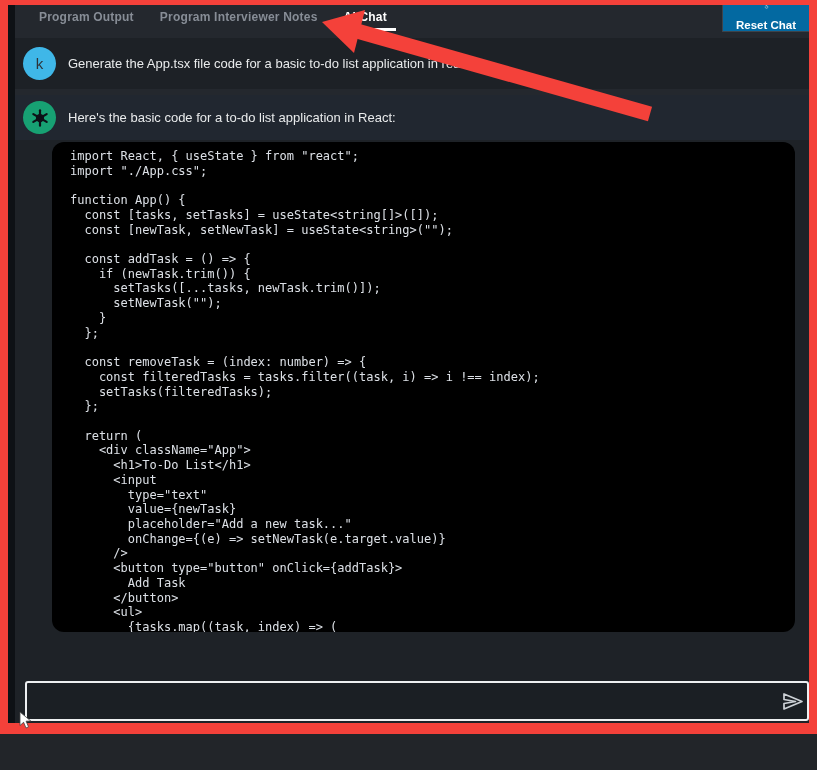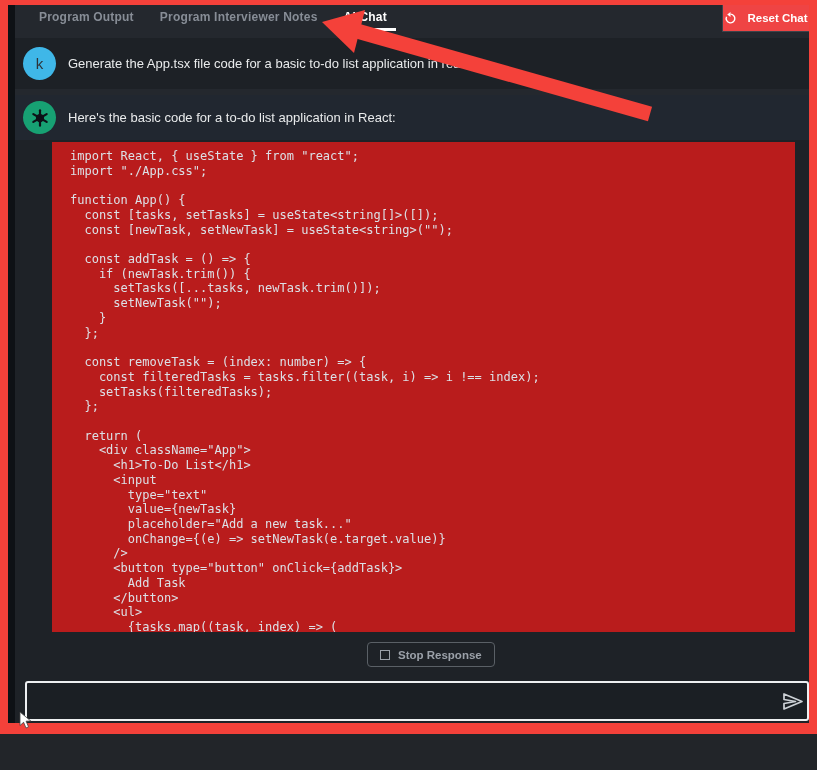--- a/index.html
+++ b/index.html
@@ -15,37 +15,37 @@
 
   
   #tabbar { position:absolute; left:15px; top:5px; right:8px; height:26px;
     display:flex; align-items:stretch; padding-left:15px; background:#24282e;text-align:right; }
   .tab { display:flex; align-items:center; padding:0 9px; margin-right:8px;
     font-size:12px; font-weight:bold; color:#878d96; letter-spacing:.2px;
     border-bottom:3px solid transparent; cursor:pointer; white-space:nowrap; }
   .tab.active { color:#ffffff; border-bottom-color:#ffffff; }
   #reset-chat { position:absolute; top:5px; right:8px; width:87px; height:27px;
     display:flex; align-items:center; justify-content:center; gap:10px;
-    background:#ef4444; border-left:1px solid #3e434a; border-bottom:1px solid #3e434a;
-    color:#fff; font-size:11.5px; font-weight:bold; cursor:pointer; }
+    background:#0369a1; border-left:1px solid #3e434a; border-bottom:1px solid #3e434a;
+    color:#fff; font-size:11.5px; font-weight:bold; cursor:pointer;flex-direction:column; }
 
   
   .msg-row { position:absolute; left:15px; width:794px; display:flex; align-items:center; padding-left:8px; }
   #user-row { top:38px; height:51px; background:#1d2126; }
   #gpt-row  { top:95px; height:45px; background:#212730; }
   #content-band { position:absolute; left:15px; top:140px; width:794px; height:583px; background:#1e2227; }
   .avatar { width:33px; height:33px; border-radius:50%; flex:0 0 33px;
     display:flex; align-items:center; justify-content:center; }
   #user-avatar { background:#3fb7e8; color:#2e3338; font-size:15px; }
   #gpt-avatar  { background:#17a173; }
   .msg-text { margin-left:12px; color:#e9ebec; font-size:13px; }
 
   
   #code-block { position:absolute; left:52px; top:142px; width:743px; height:490px;
-    background:#b91c1c; border-radius:0; overflow:hidden; }
+    background:#000000; border-radius:12px; overflow:hidden; }
   #code-block pre { padding:7px 10px 0 18px; font-family:"DejaVu Sans Mono","Liberation Mono",monospace;
     font-size:12px; line-height:14.72px; color:#dce0e6; white-space:pre; }
 
   
   #stop-btn { position:absolute; left:367px; top:642px; height:25px; padding:0 12px;
     display:flex; align-items:center; gap:8px; background:transparent;
     border:1px solid #5a6066; border-radius:4px; color:#9ba1a9;
     font-size:11.5px; font-weight:bold; cursor:pointer; }
   #stop-square { width:10px; height:10px; border:1.5px solid #9ba1a9; }
 
@@ -141,24 +141,20 @@
         placeholder="Add a new task..."
         onChange={(e) =&gt; setNewTask(e.target.value)}
       /&gt;
       &lt;button type="button" onClick={addTask}&gt;
         Add Task
       &lt;/button&gt;
       &lt;ul&gt;
         {tasks.map((task, index) =&gt; (</pre>
   </div>
 
-  <button id="stop-btn">
-    <span id="stop-square"></span>
-    <span>Stop Response</span>
-  </button>
 
   <textarea id="chat-input" style=""></textarea>
   <svg id="send-icon" width="24" height="19" viewBox="0 0 24 19">
     <path d="M3 17 L21 9.5 L3 2 L3 7.5 L14.5 9.5 L3 11.5 Z" fill="none" stroke="#cdd1d6" stroke-width="1.7" stroke-linejoin="round"></path>
   </svg>
 
   <div id="footer">
     
     
     

